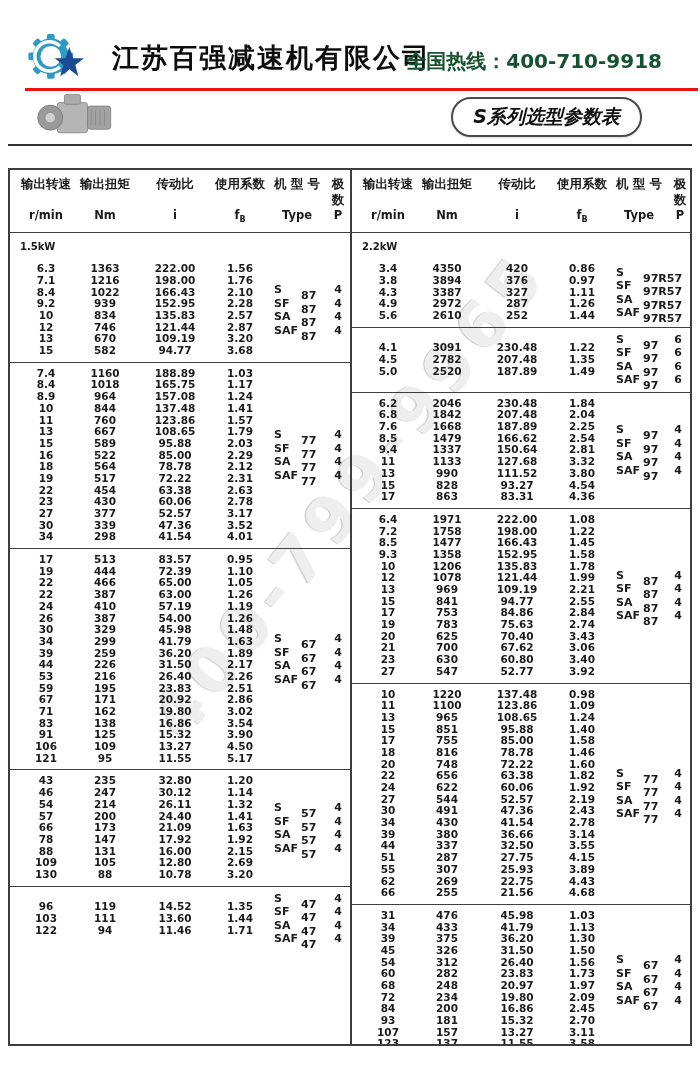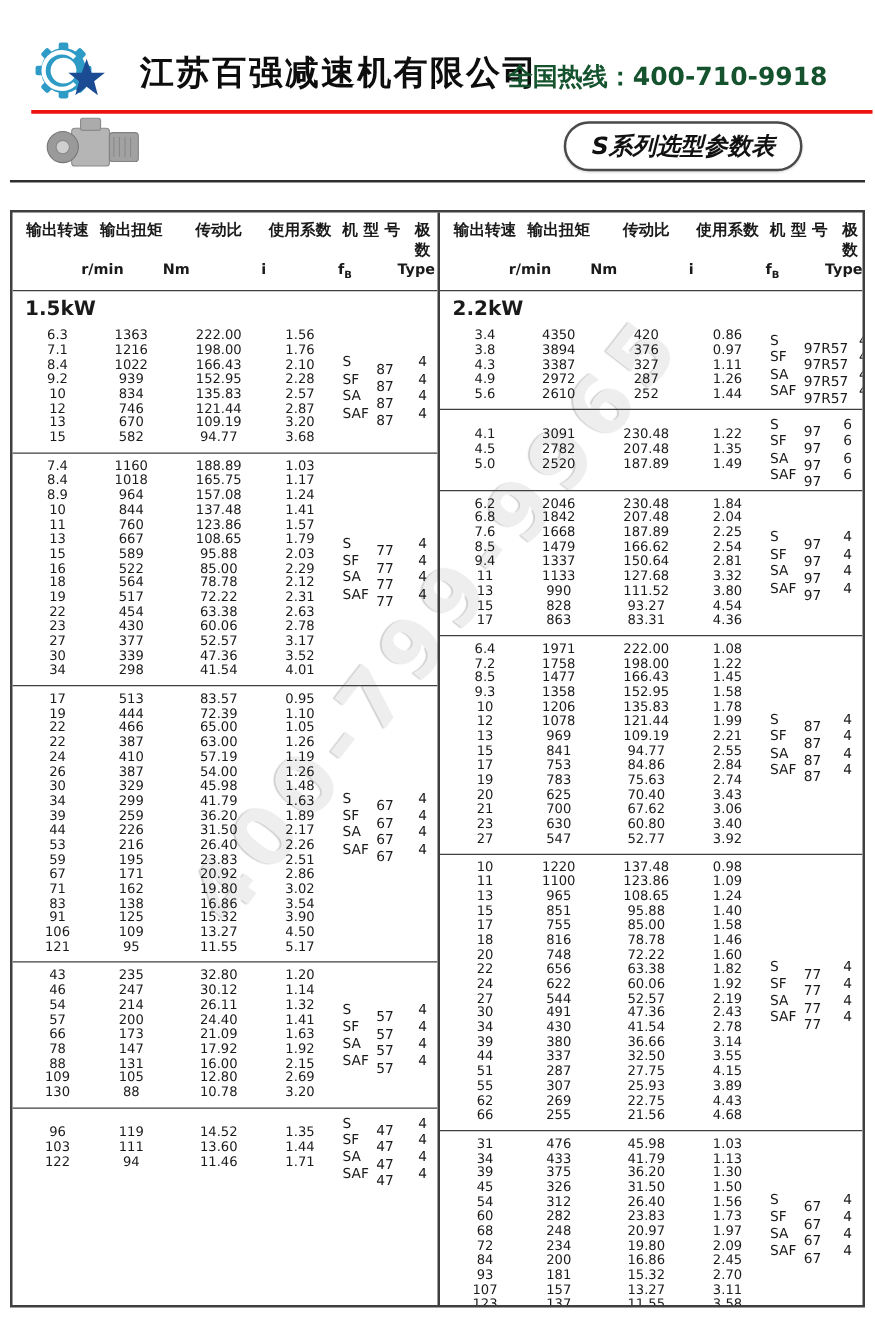--- a/index.html
+++ b/index.html
@@ -36,24 +36,24 @@
   .tablebox {
     position:absolute; left:8px; right:8px; top:168px; bottom:22px;
     border:2px solid #3f3f3f; display:flex; z-index:1;
   }
   .half { width:50%; overflow:hidden; }
   .half.right { border-left:2px solid #3f3f3f; }
   .thead { border-bottom:1.5px solid #3f3f3f; padding:6px 0 5px 0; }
   .thr { display:grid; grid-template-columns:52px 66px 74px 56px 58px 24px; padding-left:10px; }
   .thr span { text-align:center; }
   .thr.cn { font-size:12.5px; font-weight:bold; line-height:16px; }
-  .thr.un { font-size:11.5px; font-weight:bold; line-height:15px;margin-left:36px; }
+  .thr.un { font-size:11.5px; font-weight:bold; line-height:15px; }
   .thr.un sub { font-size:8px; }
-  .power { font-size:16px; font-weight:bold; padding:5px 4px 2px 10px; line-height:18px; }
-  .block { display:flex; align-items:center; border-bottom:1.5px solid #3f3f3f; padding:5px 0; }
+  .power { font-size:10px; font-weight:bold; padding:5px 4px 2px 10px; line-height:18px; }
+  .block { display:flex; align-items:center; border-bottom:1.5px solid #3f3f3f; padding:5px 0;font-weight:bold; }
   .block:last-child { border-bottom:none; }
   .rows { width:258px; }
   .row { display:grid; grid-template-columns:52px 66px 74px 56px; padding-left:10px; height:11.7px; line-height:11.7px; font-size:10.5px; }
   .row .cell { text-align:center; }
   .types { flex:1; display:flex; flex-direction:column; justify-content:center; }
   .type-row { display:flex; align-items:center; height:13.5px; line-height:13.5px; font-size:11px; padding-left:6px; }
   .series { width:27px; }
   .size { flex:1;margin-top:12px; }
   .p { width:24px; text-align:center; }
 </style>

